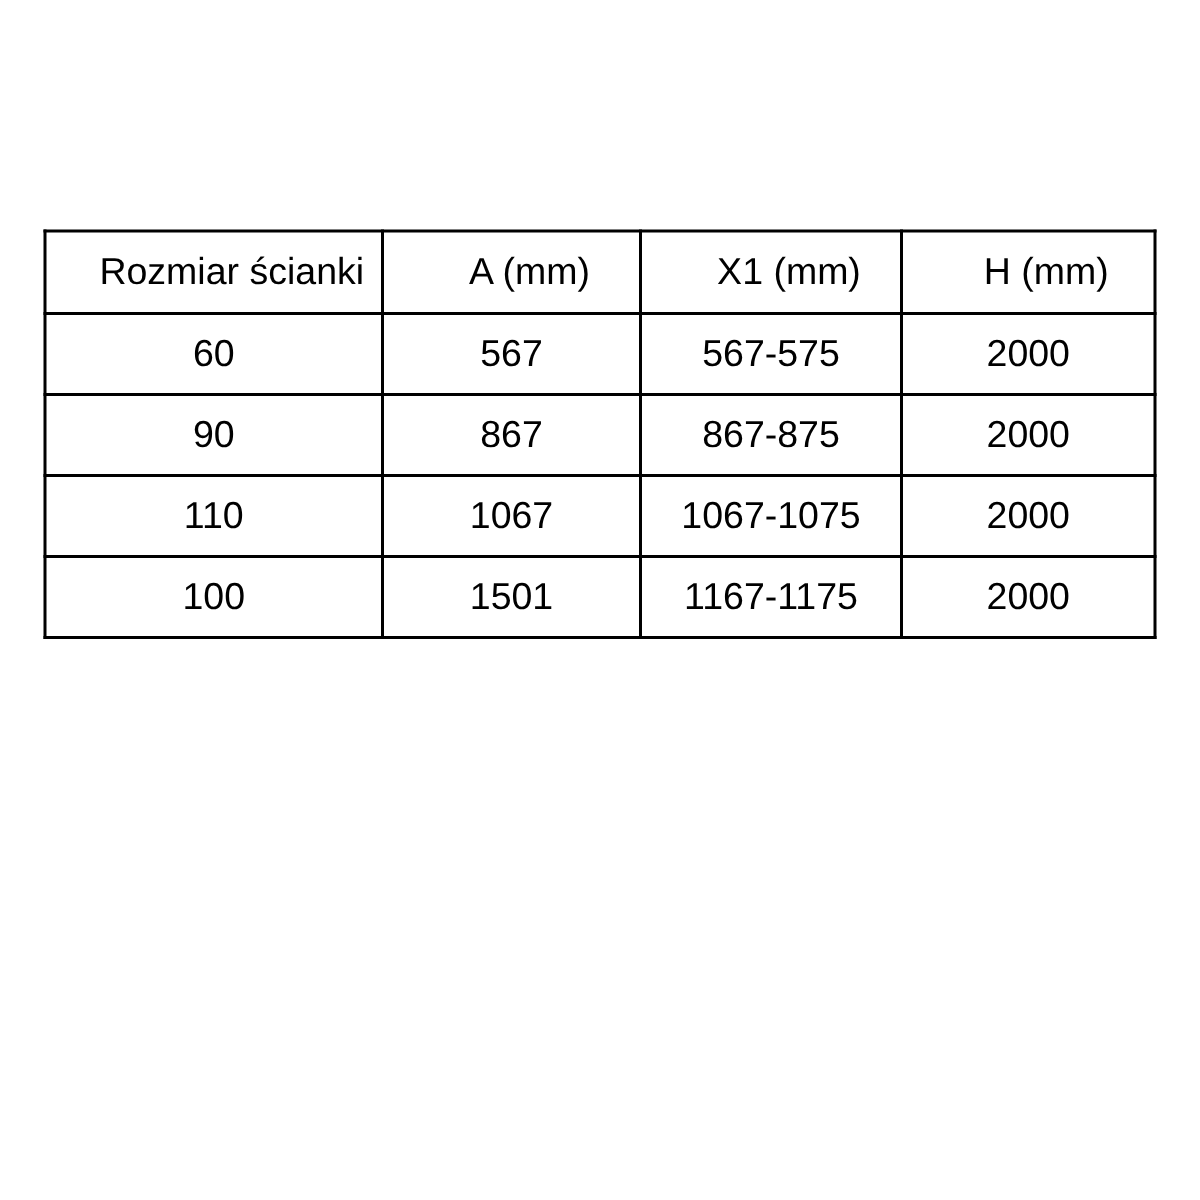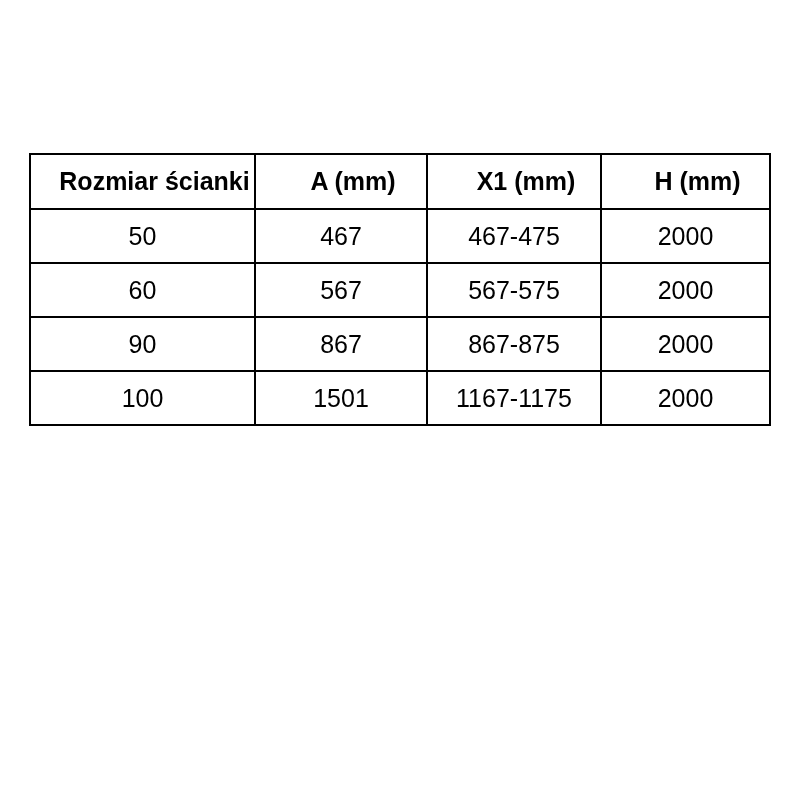--- a/index.html
+++ b/index.html
@@ -30,21 +30,21 @@
   table.spec-table th,
   table.spec-table td {
     border: 2px solid #000000;
     padding: 0;
     overflow: hidden;
     white-space: nowrap;
     vertical-align: middle;
   }
   table.spec-table thead tr { height: 55px; }
   table.spec-table tbody tr { height: 54px; }
-  table.spec-table th { font-weight: bold; padding-left: 24px; }
+  table.spec-table th { font-weight: normal; padding-left: 24px; }
   col.c1 { width: 225px; }
   col.c2 { width: 172px; }
   col.c3 { width: 174px; }
   col.c4 { width: 169px; }
 </style>
 </head>
 <body>
 
 <div class="table-wrap">
   <table class="spec-table">
@@ -57,35 +57,35 @@
     <thead>
       <tr>
         <th>Rozmiar ścianki</th>
         <th>A (mm)</th>
         <th>X1 (mm)</th>
         <th>H (mm)</th>
       </tr>
     </thead>
     <tbody>
       <tr>
-        <td>50</td>
-        <td>467</td>
-        <td>467-475</td>
-        <td>2000</td>
-      </tr>
-      <tr>
         <td>60</td>
         <td>567</td>
         <td>567-575</td>
         <td>2000</td>
       </tr>
       <tr>
         <td>90</td>
         <td>867</td>
         <td>867-875</td>
+        <td>2000</td>
+      </tr>
+      <tr>
+        <td>110</td>
+        <td>1067</td>
+        <td>1067-1075</td>
         <td>2000</td>
       </tr>
       <tr>
         <td>100</td>
         <td>1501</td>
         <td>1167-1175</td>
         <td>2000</td>
       </tr>
     </tbody>
   </table>

